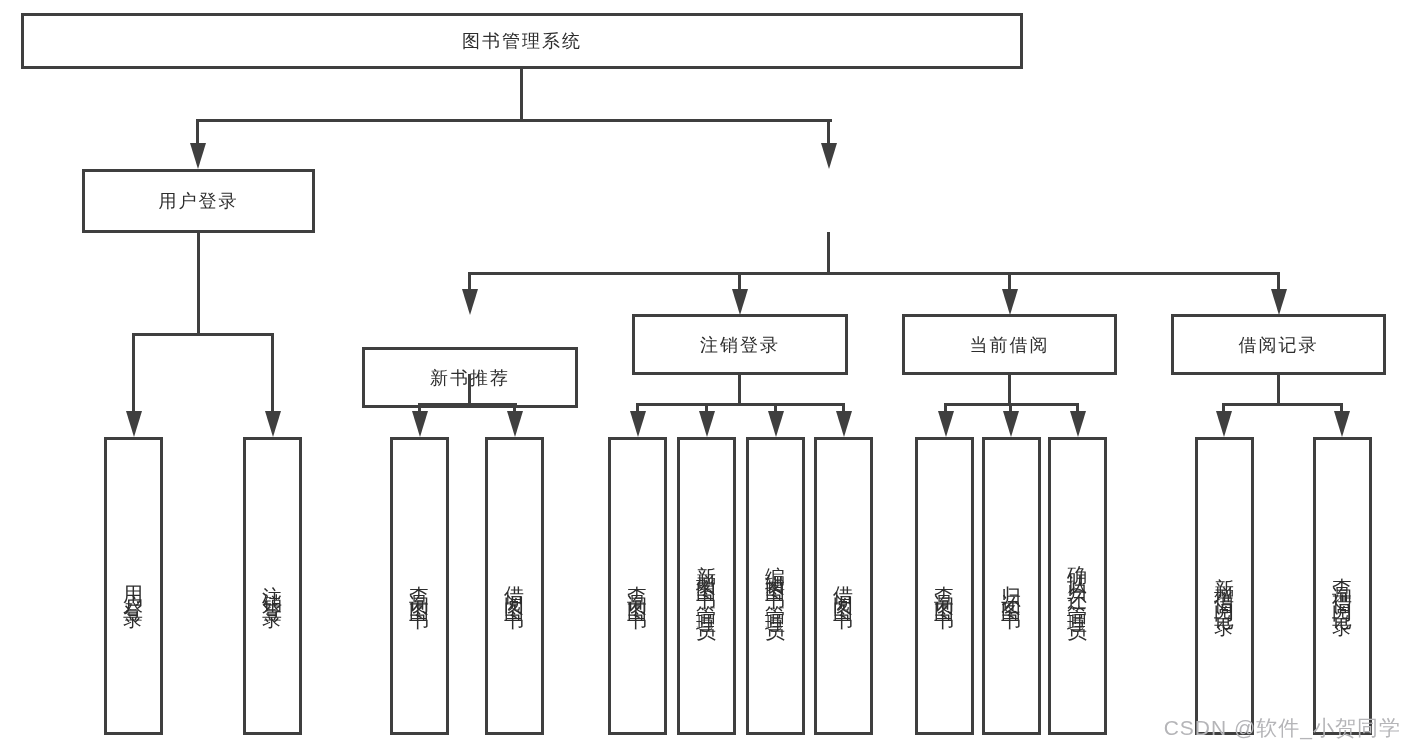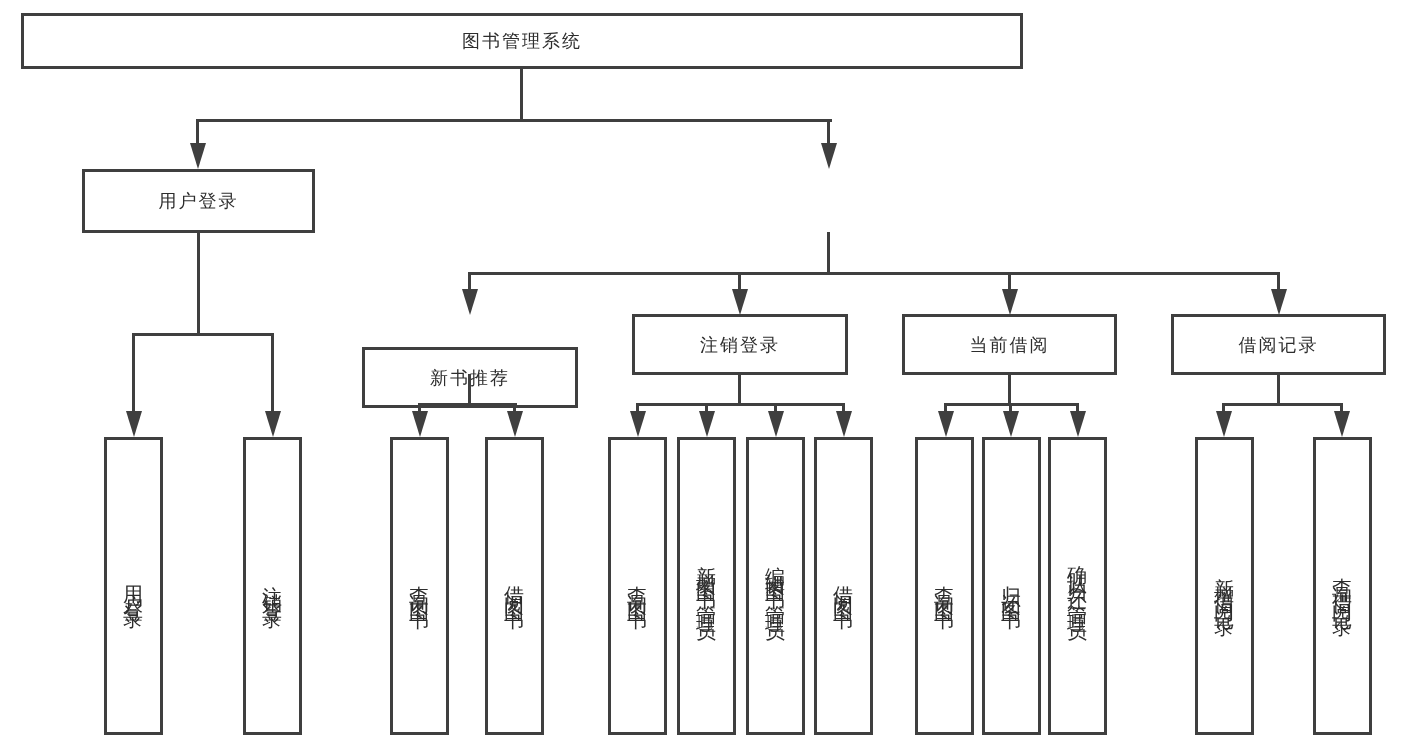--- a/index.html
+++ b/index.html
@@ -143,14 +143,15 @@
   <div class="box vbox" style="left:746px;top:437px;width:59px;height:298px;">编辑图书（管理员）</div>
   <div class="box vbox" style="left:814px;top:437px;width:59px;height:298px;">借阅图书</div>
 
   <div class="box vbox" style="left:915px;top:437px;width:59px;height:298px;">查询图书</div>
   <div class="box vbox" style="left:982px;top:437px;width:59px;height:298px;">归还图书</div>
   <div class="box vbox" style="left:1048px;top:437px;width:59px;height:298px;">确认归还（管理员）</div>
 
   <div class="box vbox" style="left:1195px;top:437px;width:59px;height:298px;">新增借阅记录</div>
   <div class="box vbox" style="left:1313px;top:437px;width:59px;height:298px;">查询借阅记录</div>
 
+  <div class="watermark">CSDN @软件_小贺同学</div>
 
 </div>
 
 </body></html>

